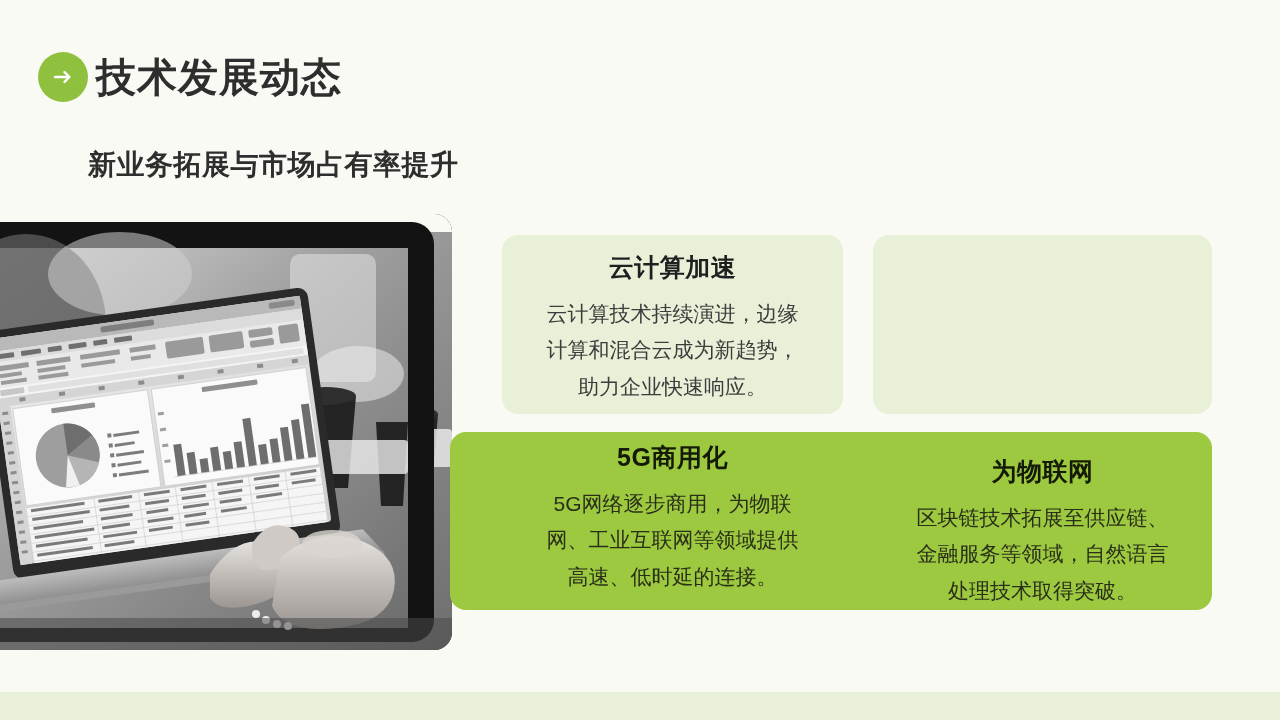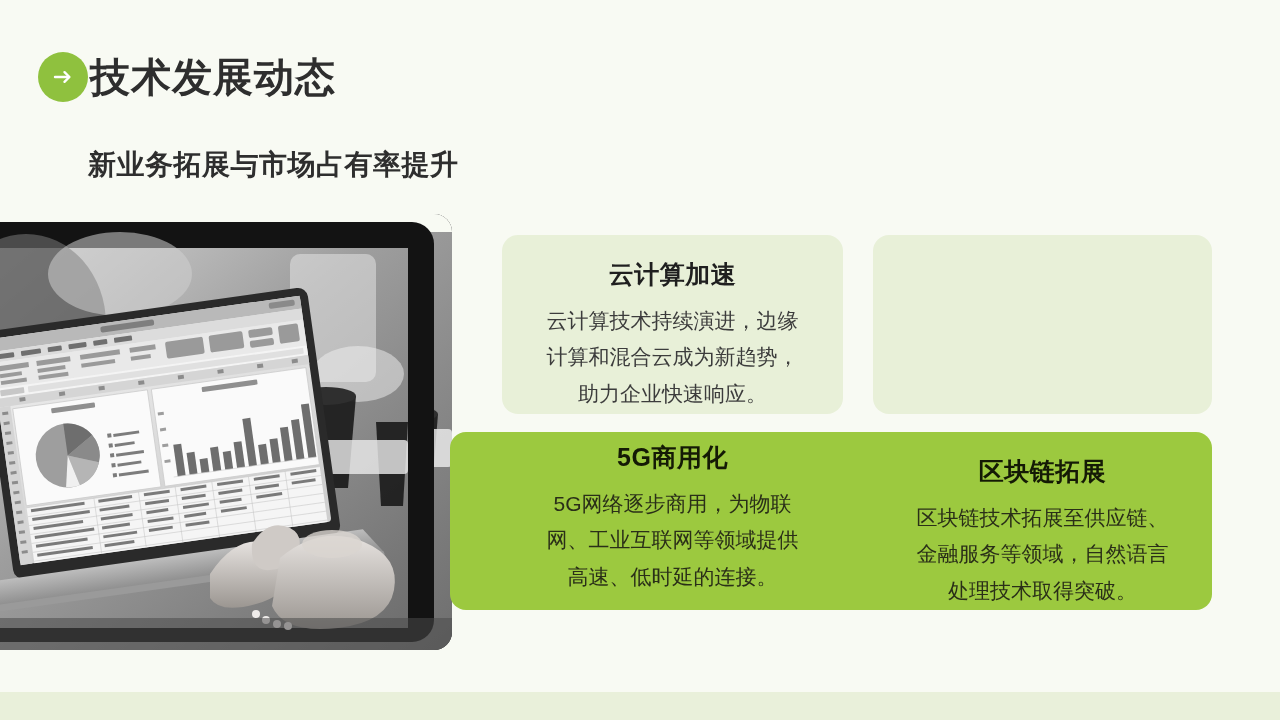--- a/index.html
+++ b/index.html
@@ -33,21 +33,21 @@
     background: #e9f0da;
   }
 
   
   .header {
     position: absolute;
     left: 38px;
     top: 52px;
     display: flex;
     align-items: center;
-    gap: 2px;
+    gap: 8px;
   }
   .arrow-badge {
     width: 50px;
     height: 50px;
     border-radius: 50%;
     background: #8fc13e;
     display: flex;
     align-items: center;
     justify-content: center;
     flex: none;
@@ -87,21 +87,21 @@
     inset: 0;
     border-radius: 0 18px 18px 0;
     overflow: hidden;
     background: #111;
   }
   .photo svg { display: block; width: 100%; height: 100%; }
   .card {
     position: absolute;
     border-radius: 16px;
     box-sizing: border-box;
-    padding: 26px 30px 18px;
+    padding: 19px 30px 18px;
     text-align: center;
   }
   .card.light { background: #e8f0d8; }
 
   
   .green-panel {
     position: absolute;
     left: 450px;
     top: 432px;
     width: 762px;
@@ -423,19 +423,19 @@
 
   <div class="card light card-c2">
   </div>
 
   <div class="card-c3">
     <p class="card-title">5G商用化</p>
     <p class="card-body">5G网络逐步商用，为物联网、工业互联网等领域提供高速、低时延的连接。</p>
   </div>
 
   <div class="card-c4">
-    <p class="card-title">区块链拓展</p>
+    <p class="card-title">为物联网</p>
     <p class="card-body">区块链技术拓展至供应链、金融服务等领域，自然语言处理技术取得突破。</p>
   </div>
 
   <div class="bottom-bar"></div>
 
 </div>
 
 </body></html>

